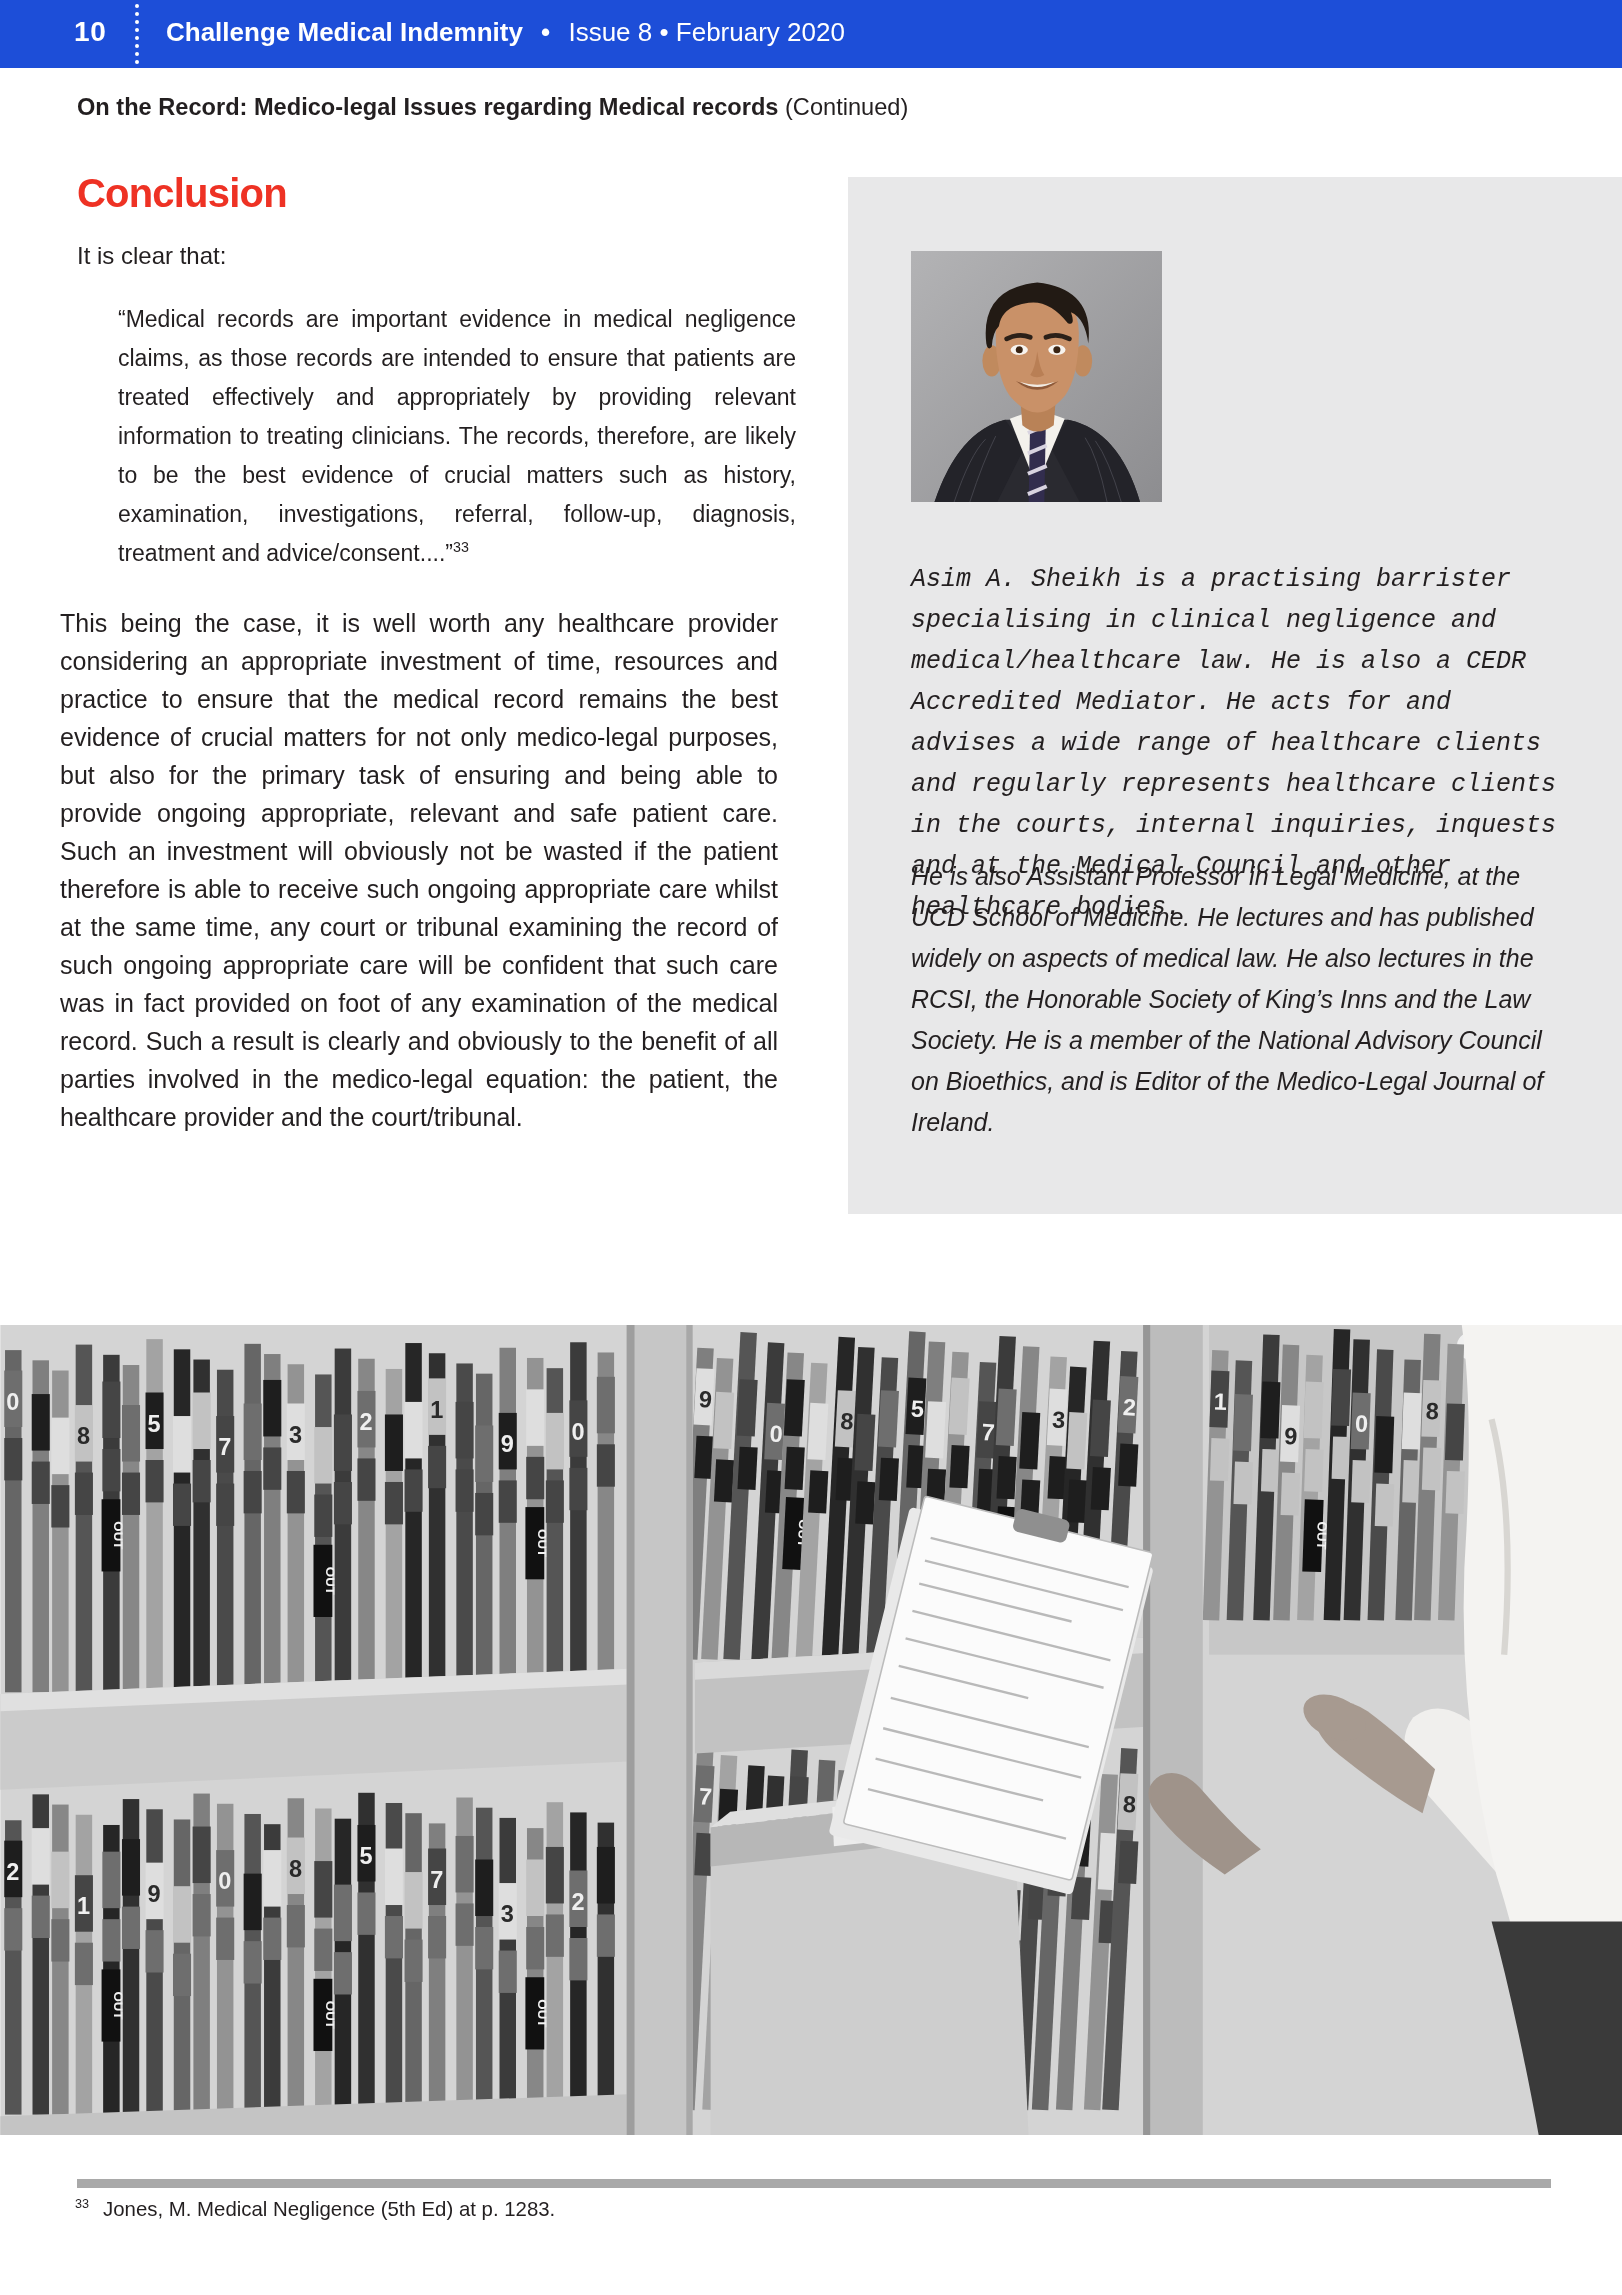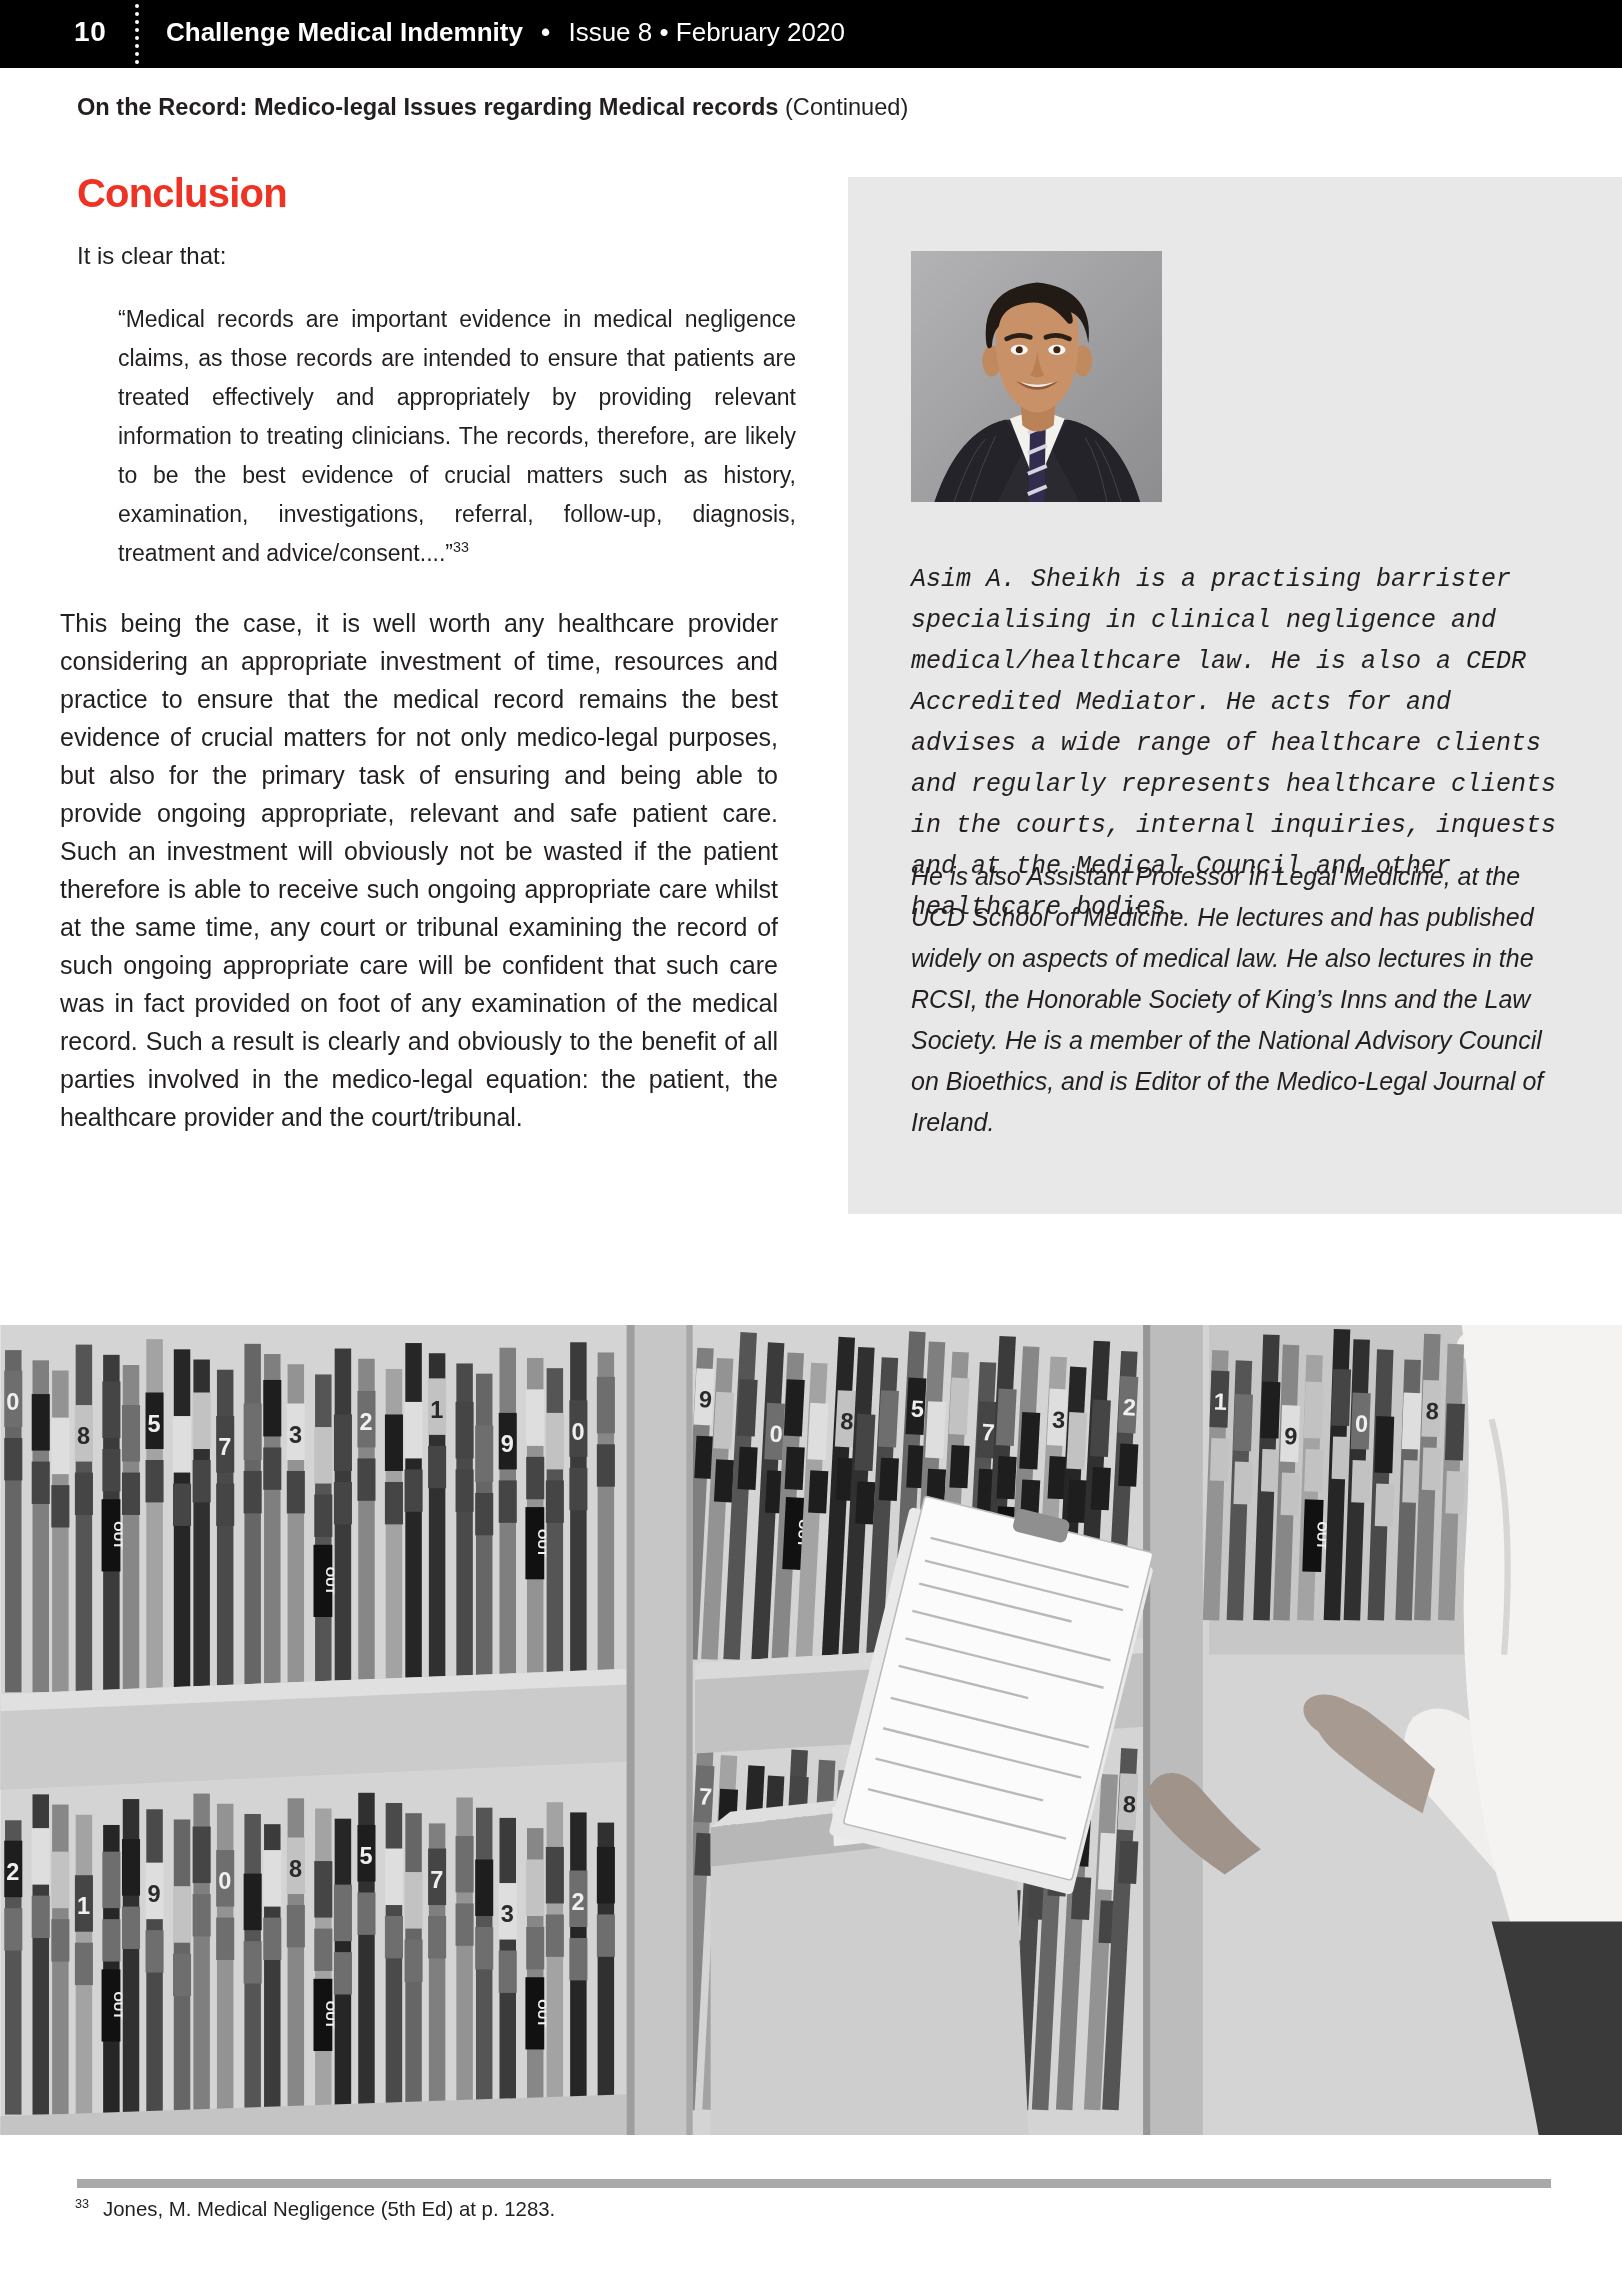--- a/index.html
+++ b/index.html
@@ -3,21 +3,21 @@
 <meta charset="utf-8">
 <style>
   html,body{margin:0;padding:0;}
   body{
     width:1623px;height:2295px;position:relative;background:#ffffff;
     font-family:"Liberation Sans",sans-serif;color:#231f20;overflow:hidden;
   }
   .abs{position:absolute;}
 
   
-  .header-bar{left:0;top:0;width:1623px;height:68px;background:#000000;}
+  .header-bar{left:0;top:0;width:1623px;height:68px;background:#1d4ed8;}
   .page-num{left:74px;top:15.7px;font-size:28px;font-weight:bold;color:#ffffff;letter-spacing:0.8px;}
   .dotted-sep{left:135px;top:3.9px;height:60px;width:0;border-left:4.7px dotted #ffffff;}
   .header-title{left:166px;top:17.3px;font-size:26px;color:#ffffff;white-space:nowrap;}
   .header-title .t{font-weight:bold;}
   .header-title .sep{margin:0 11px;font-weight:bold;}
   .header-title .iss{font-weight:normal;margin-top:10px;}
 
   
   .continued{left:77px;top:94px;font-size:23.6px;white-space:nowrap;}
   .continued .b{font-weight:bold;}

